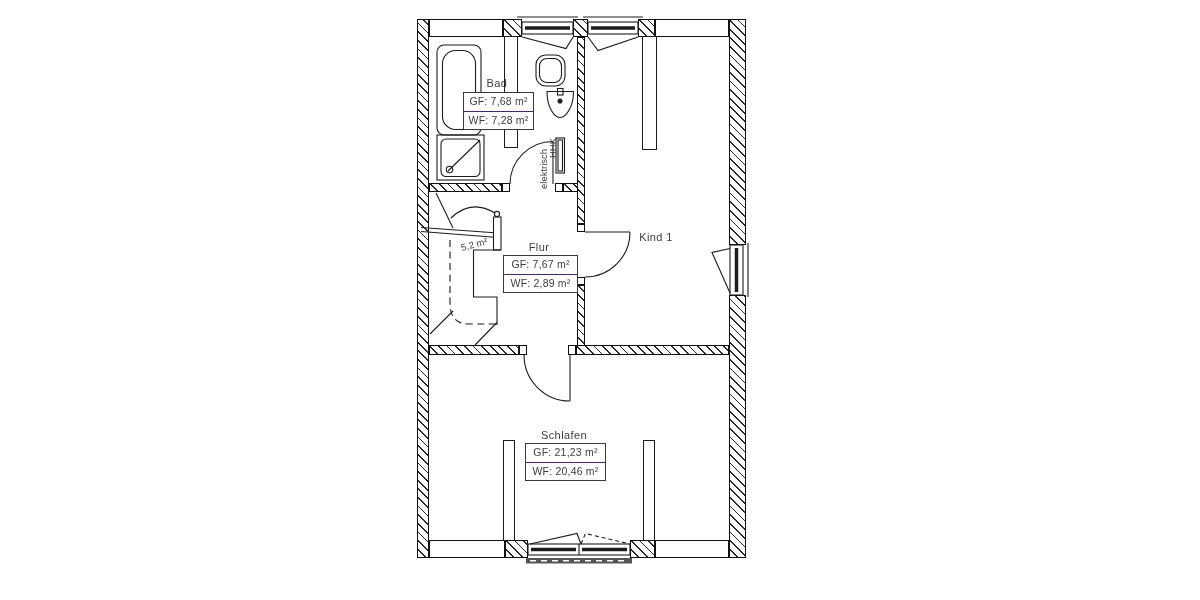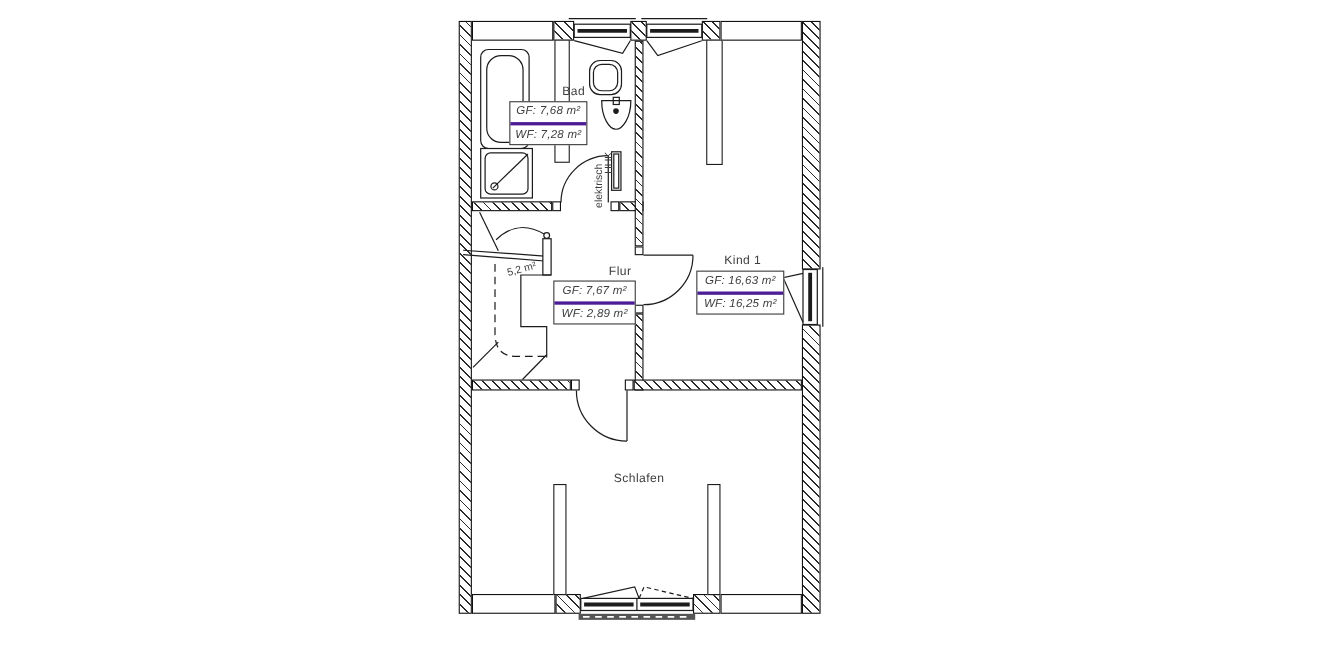--- a/index.html
+++ b/index.html
@@ -5,25 +5,25 @@
   html,body{margin:0;padding:0;background:#ffffff;}
   .canvas{position:relative;width:1200px;height:600px;background:#fff;overflow:hidden;
           font-family:"Liberation Sans", sans-serif;}
   .wall,.wallw,.jamb,.pier{position:absolute;box-sizing:border-box;}
   .wall{background:repeating-linear-gradient(45deg,#ffffff 0 4.9px,#2a2a2a 4.9px 6.1px);
         border:1.3px solid #111;}
   .wallw{background:#fff;border:1.4px solid #111;}
   .jamb{background:#fff;border:1.2px solid #111;}
   .pier{background:#fff;border:1.2px solid #1c1c1c;}
   svg.overlay{position:absolute;left:0;top:0;pointer-events:none;}
-  .room-name{position:absolute;color:#3d3d3d;font-size:11px;letter-spacing:.4px;text-align:right;}
+  .room-name{position:absolute;color:#3d3d3d;font-size:11px;letter-spacing:.4px;text-align:center;}
   .area-box{position:absolute;background:#fff;border:1px solid #3a3a3a;color:#3d3d3d;
-            font-size:10.5px;letter-spacing:.2px;text-align:center;font-style:italic;}
+            font-size:10.5px;letter-spacing:.2px;text-align:center;}
   .area-box .row{height:17.5px;line-height:17.5px;padding:0 3px;white-space:nowrap;}
-  .area-box .row + .row{border-top:3px solid #4c1d95;}
+  .area-box .row + .row{border-top:1px solid #4c1d95;}
 </style>
 </head>
 <body>
 
 <div class="canvas">
 
   <div class="wall" style="left:417px;top:19px;width:12px;height:539px"></div>
   <div class="wall" style="left:729px;top:19px;width:17px;height:226px"></div>
   <div class="wall" style="left:729px;top:295px;width:17px;height:263px"></div>
 
@@ -154,20 +154,20 @@
     <div class="row">WF: 7,28 m²</div>
   </div>
 
   <div class="room-name" style="left:504px;top:241px;width:70px">Flur</div>
   <div class="area-box" style="left:503px;top:255px;width:73px">
     <div class="row">GF: 7,67 m²</div>
     <div class="row">WF: 2,89 m²</div>
   </div>
 
   <div class="room-name" style="left:620px;top:231px;width:72px">Kind 1</div>
-  <div class="area-box" style="left:633px;top:246px;width:78px">
-    <div class="row">GF: 16,63 m²</div>
-    <div class="row">WF: 16,25 m²</div>
-  </div>
 
   <div class="room-name" style="left:524px;top:429px;width:80px">Schlafen</div>
+  <div class="area-box" style="left:525px;top:443px;width:79px">
+    <div class="row">GF: 21,23 m²</div>
+    <div class="row">WF: 20,46 m²</div>
+  </div>
 
 </div>
 
 </body></html>

